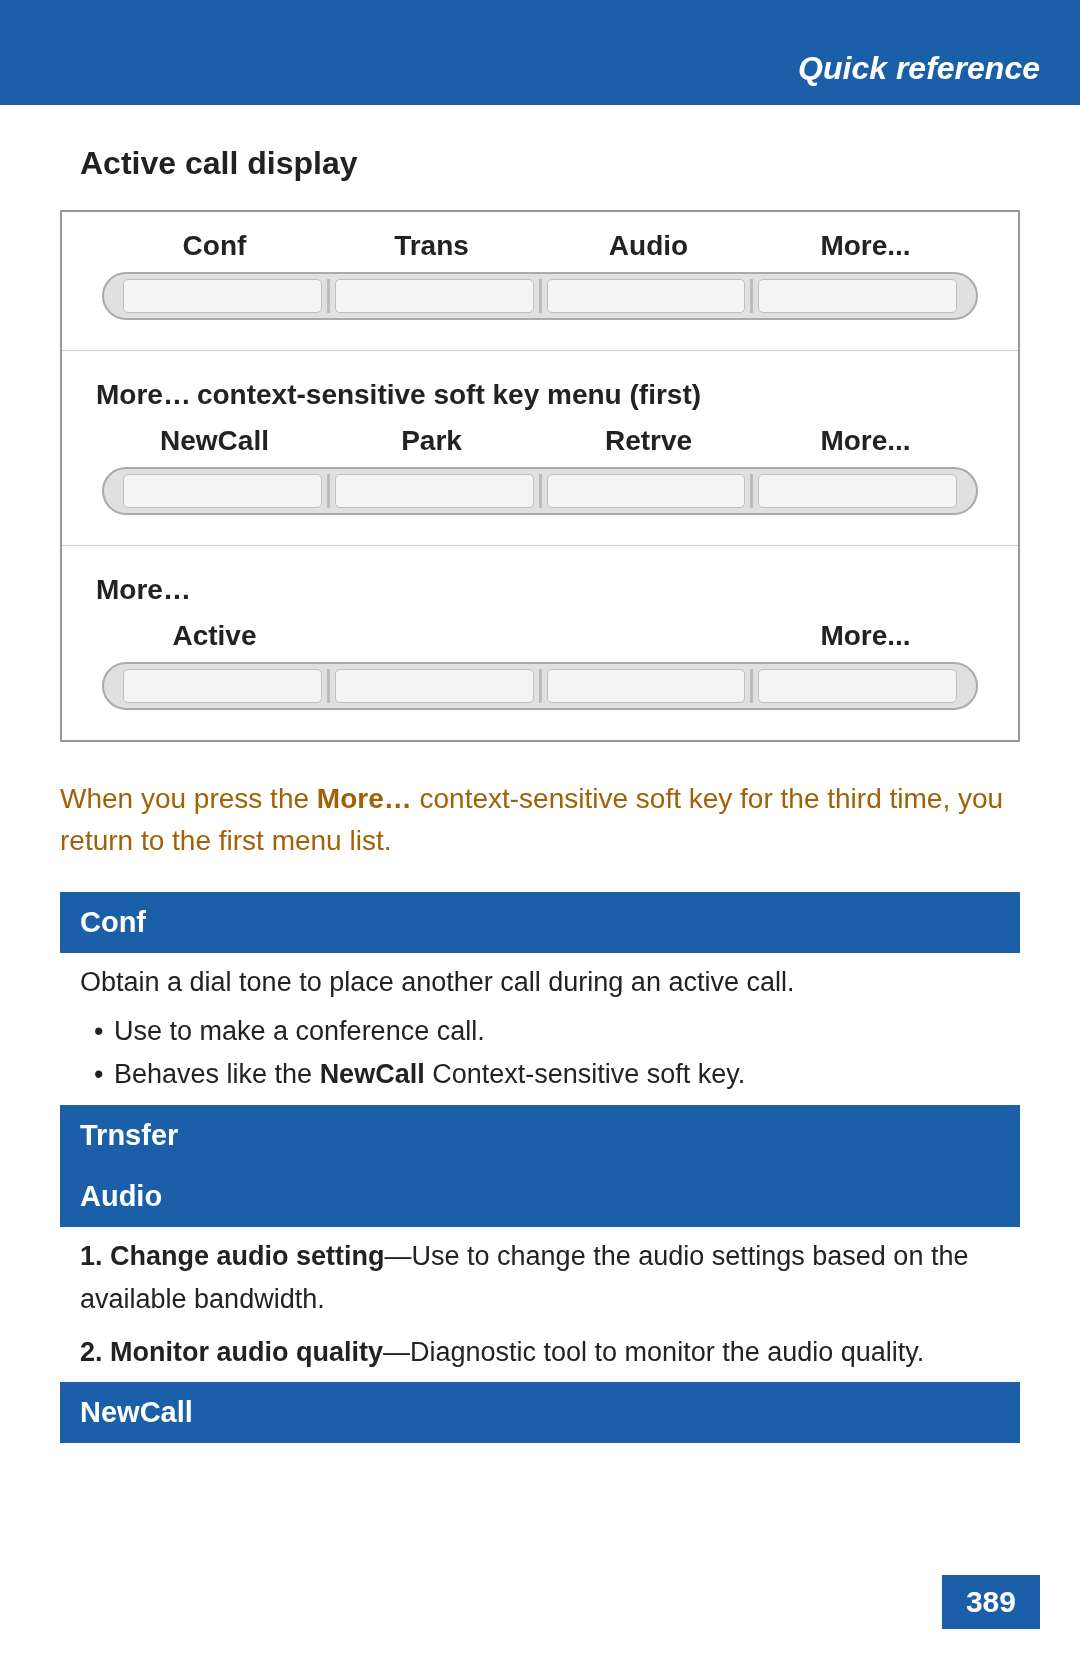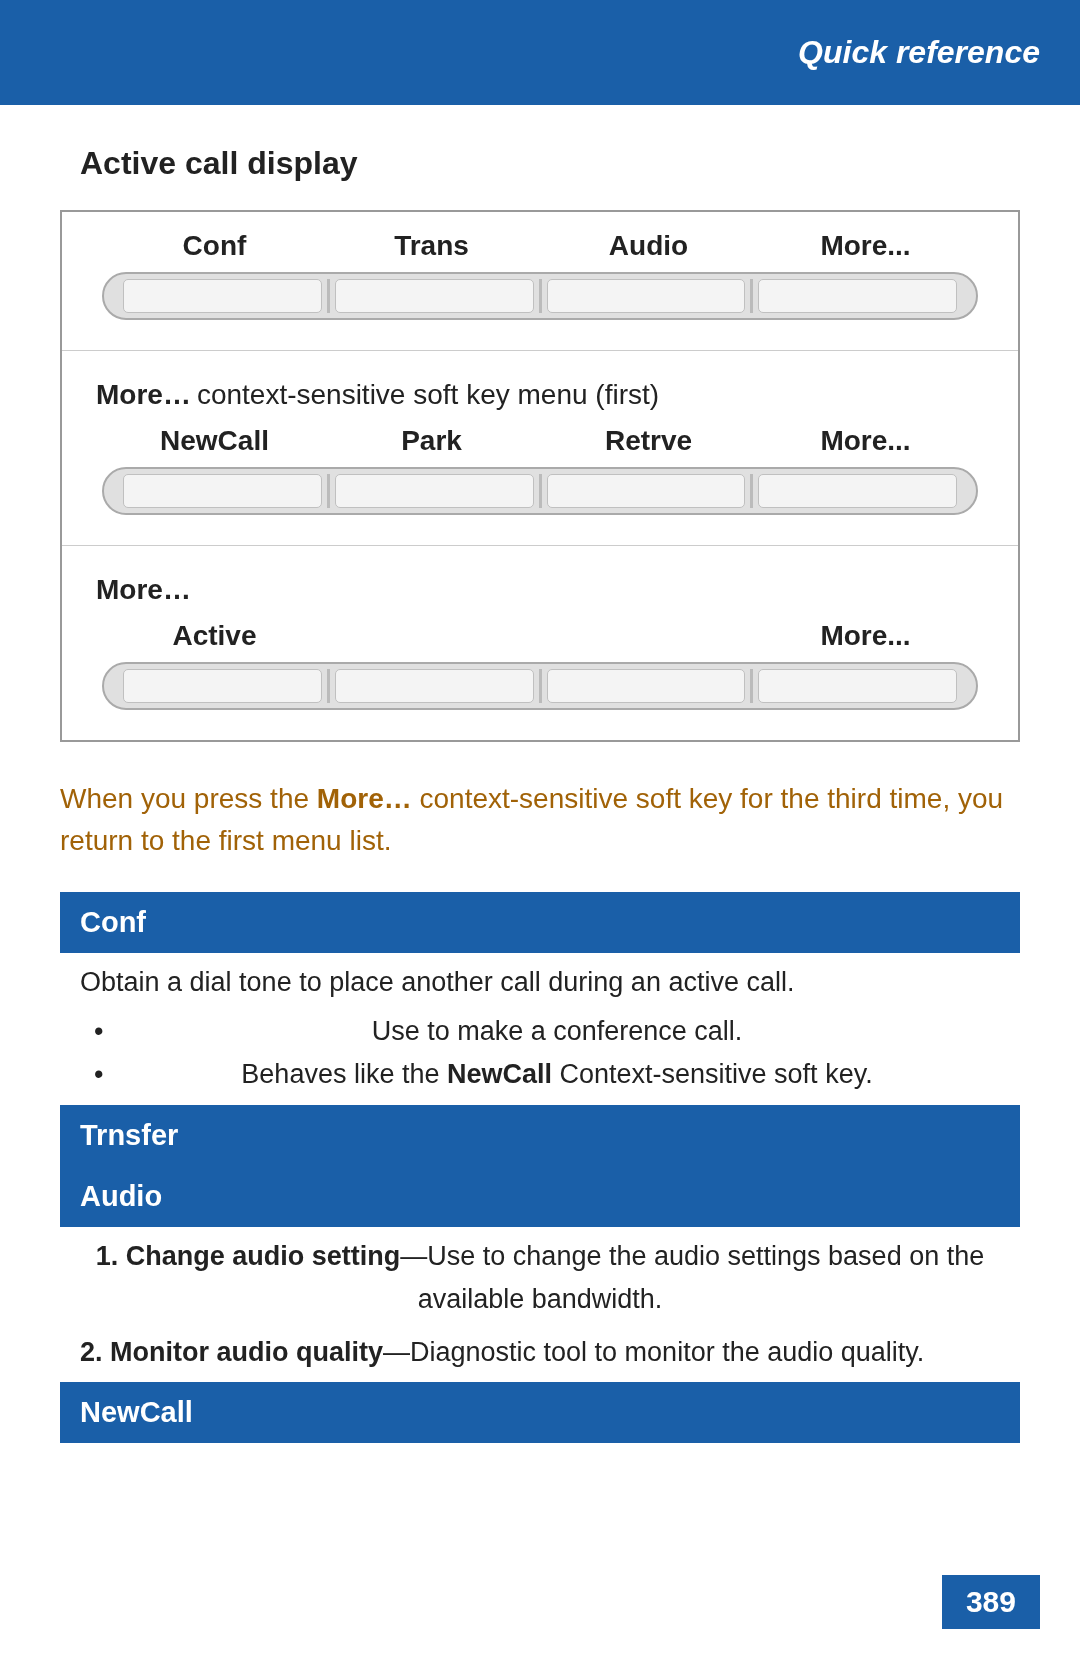--- a/index.html
+++ b/index.html
@@ -15,21 +15,21 @@
     }
 
     
     .header-bar {
       background: #1a5fa8;
       width: 100%;
       height: 105px;
       display: flex;
       align-items: flex-end;
       justify-content: flex-end;
-      padding: 0 40px 34px 0;
+      padding: 0 40px 18px 0;
     }
 
     .header-title {
       color: #ffffff;
       font-size: 32px;
       font-weight: bold;
       font-style: italic;
     }
 
     
@@ -82,21 +82,21 @@
       padding: 10px 0 0 10px;
     }
 
     .more-label-row .more-text {
       font-size: 28px;
       font-weight: bold;
     }
 
     .more-label-row .context-text {
       font-size: 28px;
-      font-weight: normal;
+      font-weight: bold;
       margin-left: 6px;
     }
 
     
     .para {
       font-size: 28px;
       line-height: 1.5;
       margin-bottom: 30px;
       color: #a16207;
     }
@@ -138,21 +138,20 @@
       list-style: none;
       padding: 0;
       margin: 6px 0 0 10px;
     }
 
     .bullet-list li {
       font-size: 27px;
       line-height: 1.6;
       padding-left: 24px;
       position: relative;
-      text-align: center;
     }
 
     .bullet-list li::before {
       content: "•";
       position: absolute;
       left: 4px;
     }
 
     
     .page-number-box {
@@ -295,21 +294,21 @@
       <td>Trnsfer</td>
       <td class="right-cell"></td>
     </tr>
 
     <tr class="header-row">
       <td>Audio</td>
       <td class="right-cell"></td>
     </tr>
     <tr class="content-row">
       <td colspan="2">
-        <p style="margin-bottom:10px;text-align:center;"><strong>1. Change audio setting</strong>—Use to change the audio settings based on the available bandwidth.</p>
+        <p style="margin-bottom:10px;"><strong>1. Change audio setting</strong>—Use to change the audio settings based on the available bandwidth.</p>
         <p><strong>2. Monitor audio quality</strong>—Diagnostic tool to monitor the audio quality.</p>
       </td>
     </tr>
 
     <tr class="header-row">
       <td>NewCall</td>
       <td class="right-cell"></td>
     </tr>
 
   </tbody>

